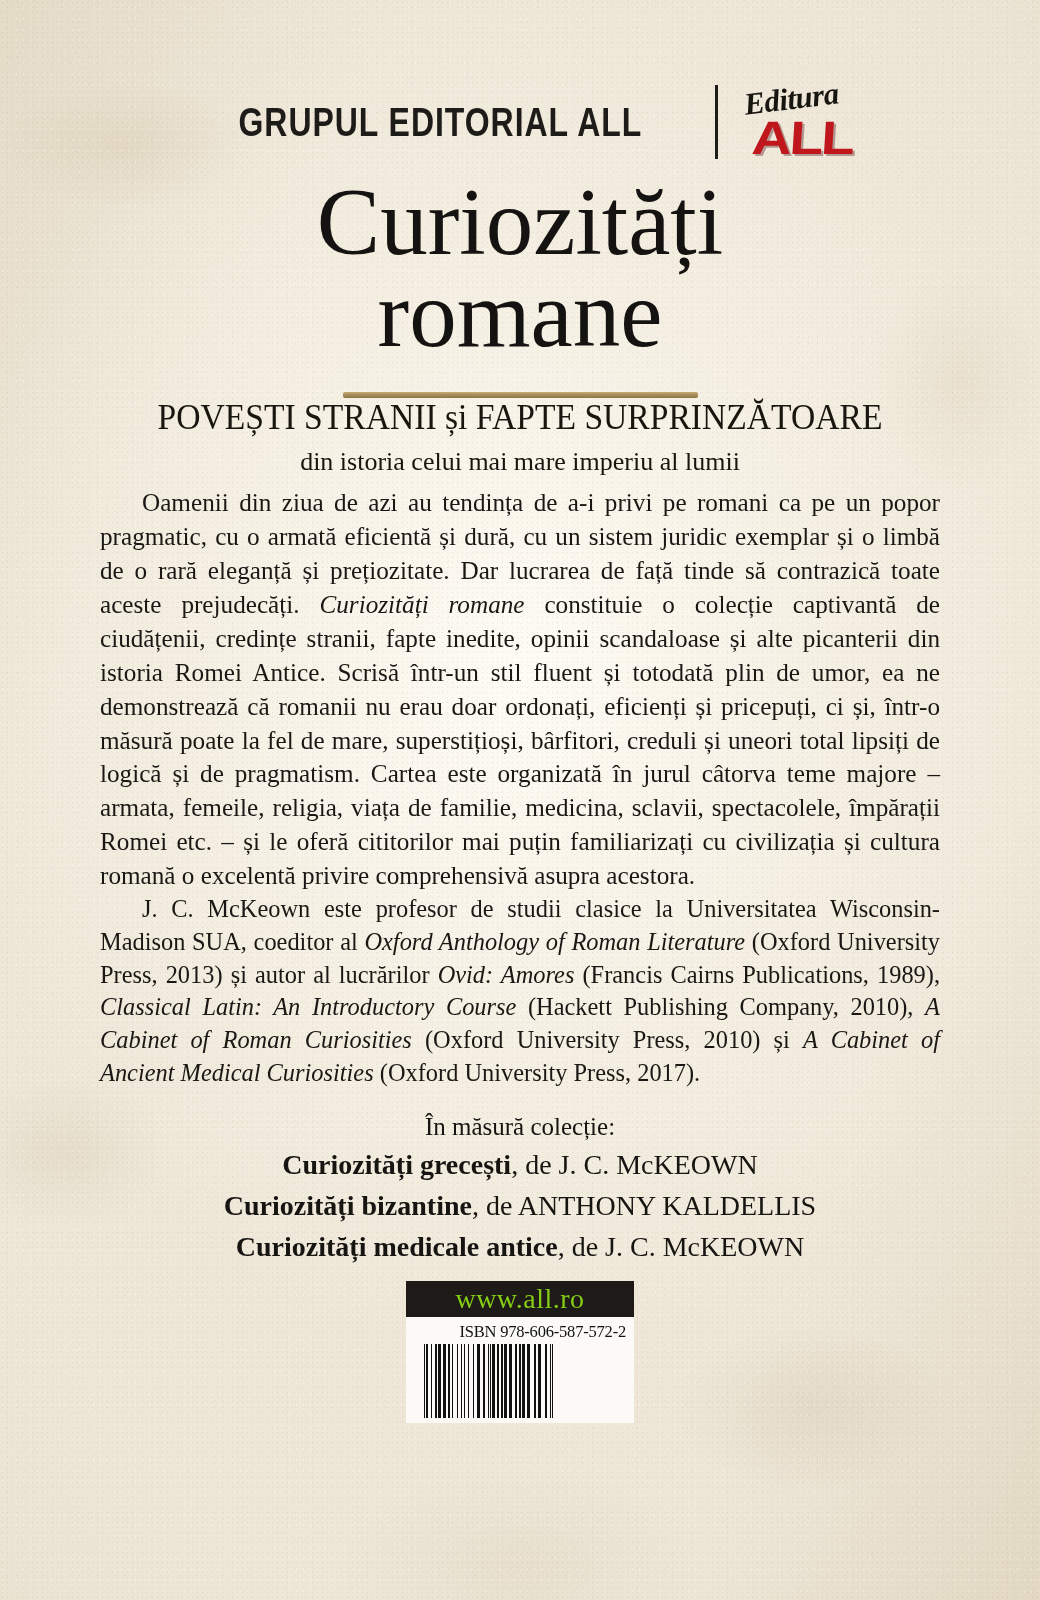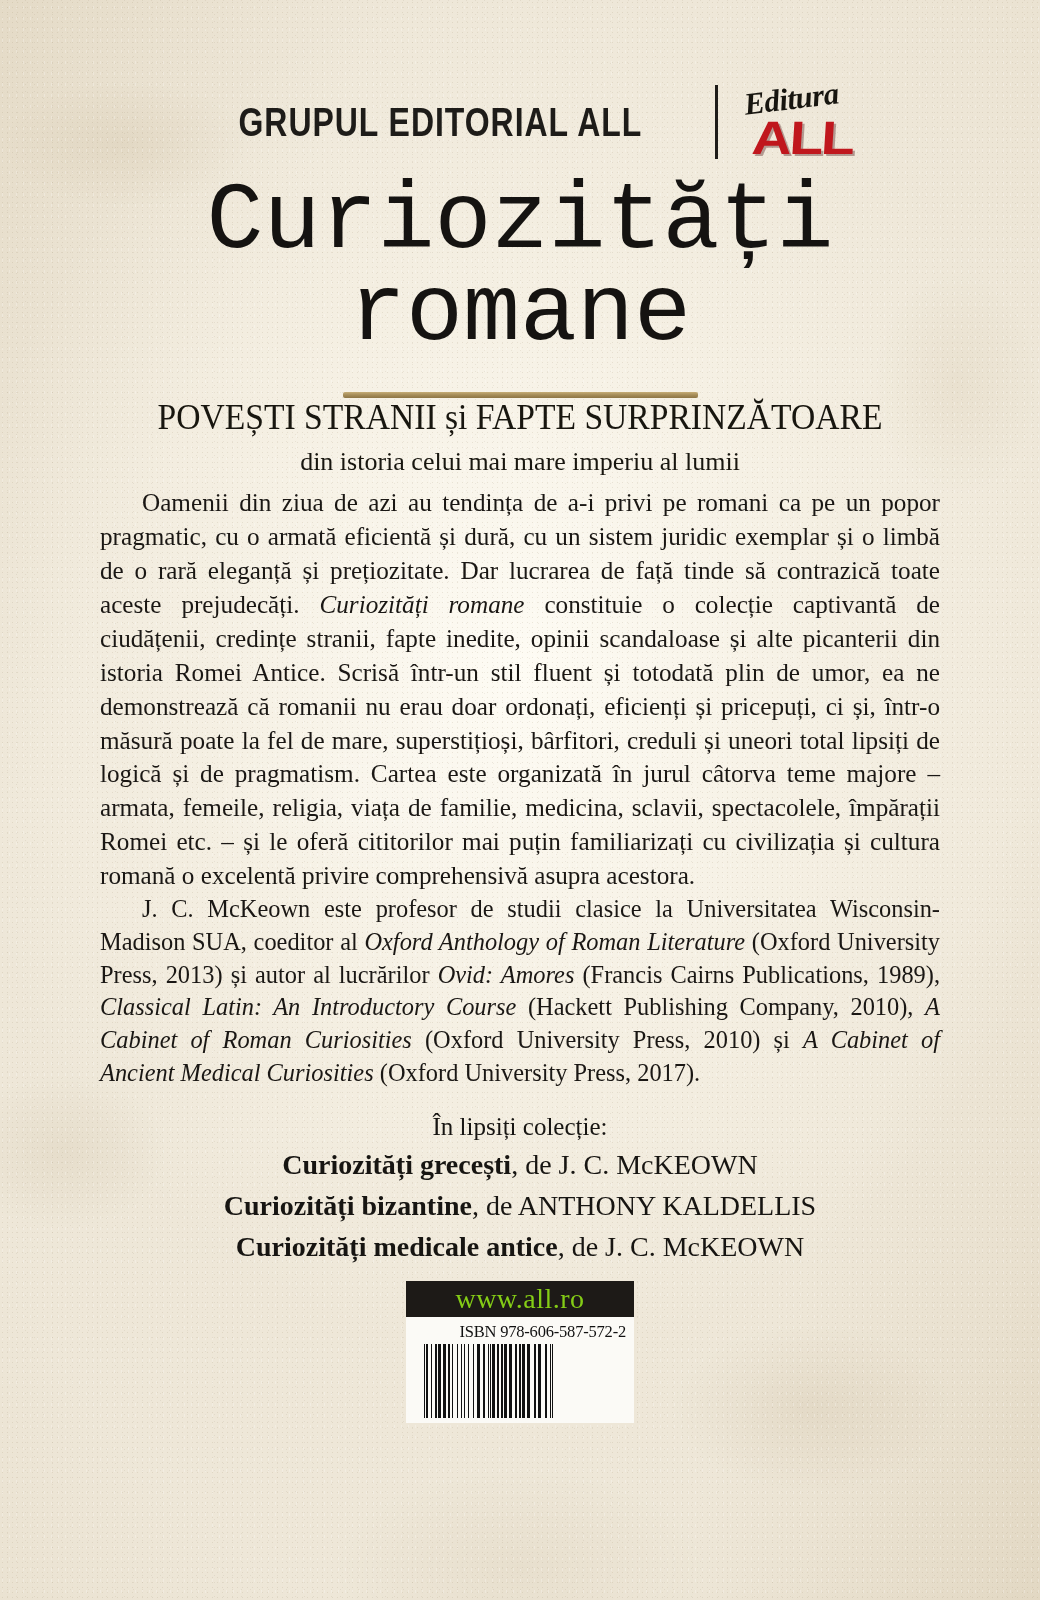--- a/index.html
+++ b/index.html
@@ -118,21 +118,21 @@
     transform-origin: left center;
     text-shadow: 2px 2px 0 rgba(70,10,12,0.35);
   }
 
   
   .title-block {
     margin-top: 18px;
     text-align: center;
   }
   .book-title {
-    font-family: Liberation Mono, monospace;
+    font-family: Liberation Serif, serif;
     font-size: 95px;
     line-height: 0.97;
     color: #151311;
     letter-spacing: 0px;
     font-weight: 400;
   }
   .title-line2 { display: block; }
 
   .gold-rule {
     width: 355px;
@@ -293,21 +293,21 @@
       <div class="subtitle-sub">din istoria celui mai mare imperiu al lumii</div>
     </div>
 
     <div class="body-copy">
       <p><span>Oamenii din ziua de azi au tendința de a-i privi pe romani ca pe un popor pragmatic, cu o armată eficientă și dură, cu un sistem juridic exemplar și o limbă de o rară eleganță și prețiozitate. Dar lucrarea de față tinde să contrazică toate aceste prejudecăți. </span><span class="ital">Curiozități romane</span><span> constituie o colecție captivantă de ciudățenii, credințe stranii, fapte inedite, opinii scandaloase și alte picanterii din istoria Romei Antice. Scrisă într-un stil fluent și totodată plin de umor, ea ne demonstrează că romanii nu erau doar ordonați, eficienți și pricepuți, ci și, într-o măsură poate la fel de mare, superstițioși, bârfitori, creduli și uneori total lipsiți de logică și de pragmatism. Cartea este organizată în jurul câtorva teme majore – armata, femeile, religia, viața de familie, medicina, sclavii, spectacolele, împărații Romei etc. – și le oferă cititorilor mai puțin familiarizați cu civilizația și cultura romană o excelentă privire comprehensivă asupra acestora.</span></p>
       <p class="bio"><span>J. C. McKeown este profesor de studii clasice la Universitatea Wisconsin-Madison SUA, coeditor al </span><span class="ital">Oxford Anthology of Roman Literature</span><span> (Oxford University Press, 2013) și autor al lucrărilor </span><span class="ital">Ovid: Amores</span><span> (Francis Cairns Publications, 1989), </span><span class="ital">Classical Latin: An Introductory Course</span><span> (Hackett Publishing Company, 2010), </span><span class="ital">A Cabinet of Roman Curiosities</span><span> (Oxford University Press, 2010) și </span><span class="ital">A Cabinet of Ancient Medical Curiosities</span><span> (Oxford University Press, 2017).</span></p>
     </div>
 
 
     <div class="collection">
-      <div class="collection-label">În lipsiți colecție:</div>
+      <div class="collection-label">În măsură colecție:</div>
       <div class="collection-item"><b>Curiozități grecești</b><span>, de J. C. McKEOWN</span></div>
       <div class="collection-item"><b>Curiozități bizantine</b><span>, de ANTHONY KALDELLIS</span></div>
       <div class="collection-item"><b>Curiozități medicale antice</b><span>, de J. C. McKEOWN</span></div>
     </div>
 
     <div class="barcode-wrap">
       <div class="barcode-url">www.all.ro</div>
       <div class="barcode-box">
         <div class="barcode-isbn">ISBN 978-606-587-572-2</div>
         <div class="bars" id="bars">

